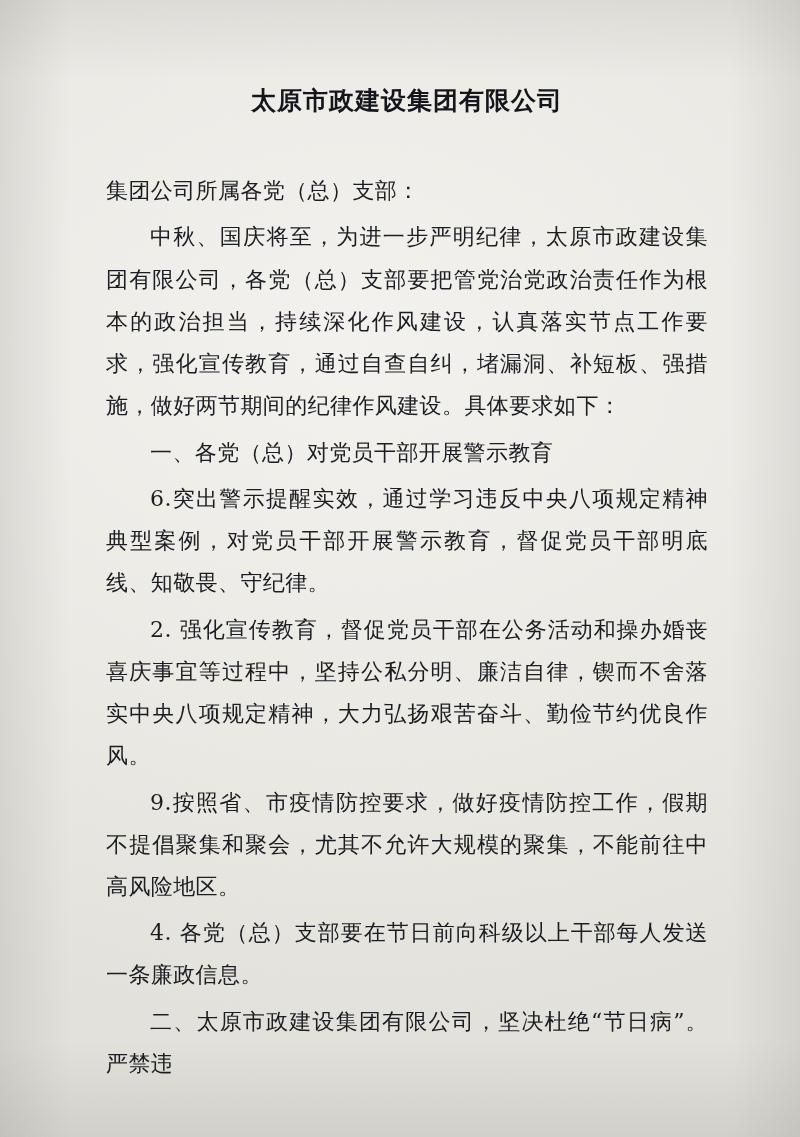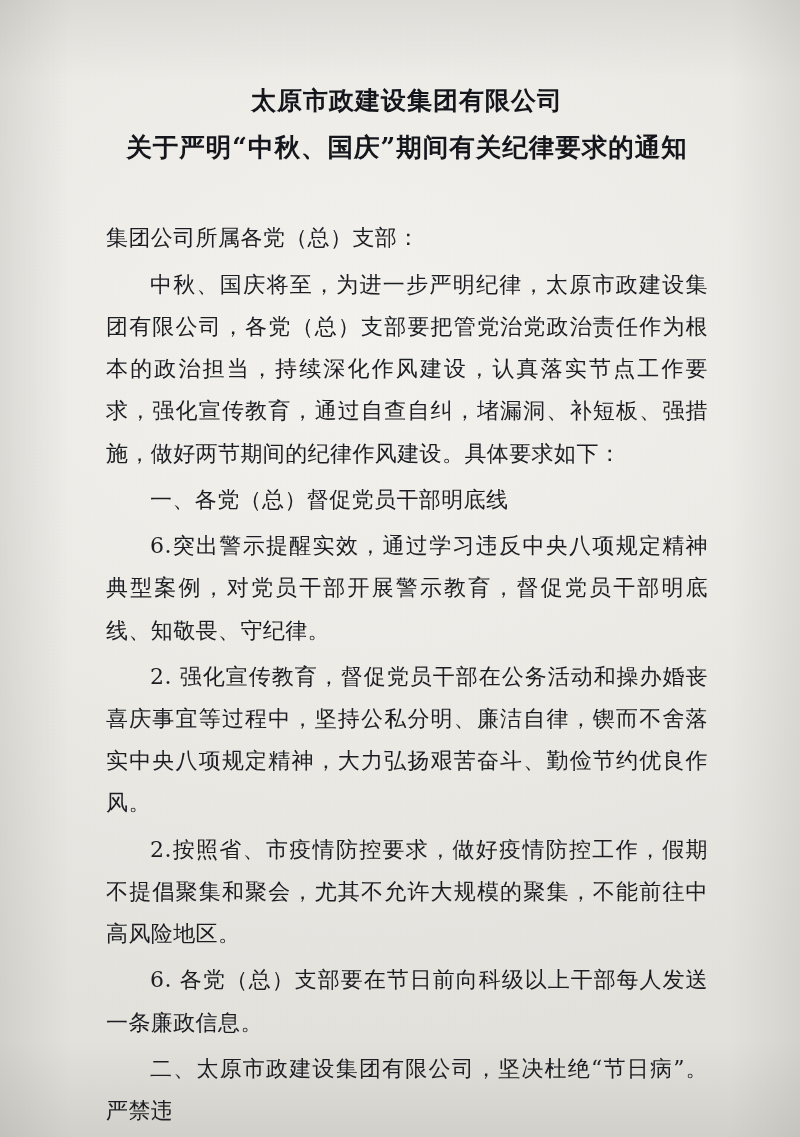--- a/index.html
+++ b/index.html
@@ -91,30 +91,29 @@
 </head>
 <body>
 
 <div id="page">
   <div class="grain"></div>
 
   <div id="content">
 
     <div class="doc-title">
       <div class="line1">太原市政建设集团有限公司</div>
-      <div class="line2">关于严明“中秋、国庆”期间有关纪律要求的通知</div>
     </div>
 
     <div class="title-gap"></div>
 
     <div class="body-text">
       <p class="noindent">集团公司所属各党（总）支部：</p>
       <p class="indent">中秋、国庆将至，为进一步严明纪律，太原市政建设集团有限公司，各党（总）支部要把管党治党政治责任作为根本的政治担当，持续深化作风建设，认真落实节点工作要求，强化宣传教育，通过自查自纠，堵漏洞、补短板、强措施，做好两节期间的纪律作风建设。具体要求如下：</p>
-      <p class="indent">一、各党（总）督促党员干部明底线</p>
+      <p class="indent">一、各党（总）对党员干部开展警示教育</p>
       <p class="indent">6.突出警示提醒实效，通过学习违反中央八项规定精神典型案例，对党员干部开展警示教育，督促党员干部明底线、知敬畏、守纪律。</p>
       <p class="indent">2. 强化宣传教育，督促党员干部在公务活动和操办婚丧喜庆事宜等过程中，坚持公私分明、廉洁自律，锲而不舍落实中央八项规定精神，大力弘扬艰苦奋斗、勤俭节约优良作风。</p>
-      <p class="indent">2.按照省、市疫情防控要求，做好疫情防控工作，假期不提倡聚集和聚会，尤其不允许大规模的聚集，不能前往中高风险地区。</p>
-      <p class="indent">6. 各党（总）支部要在节日前向科级以上干部每人发送一条廉政信息。</p>
+      <p class="indent">9.按照省、市疫情防控要求，做好疫情防控工作，假期不提倡聚集和聚会，尤其不允许大规模的聚集，不能前往中高风险地区。</p>
+      <p class="indent">4. 各党（总）支部要在节日前向科级以上干部每人发送一条廉政信息。</p>
       <p class="indent">二、太原市政建设集团有限公司，坚决杜绝“节日病”。严禁违</p>
     </div>
 
   </div>
 </div>
 
 </body></html>

